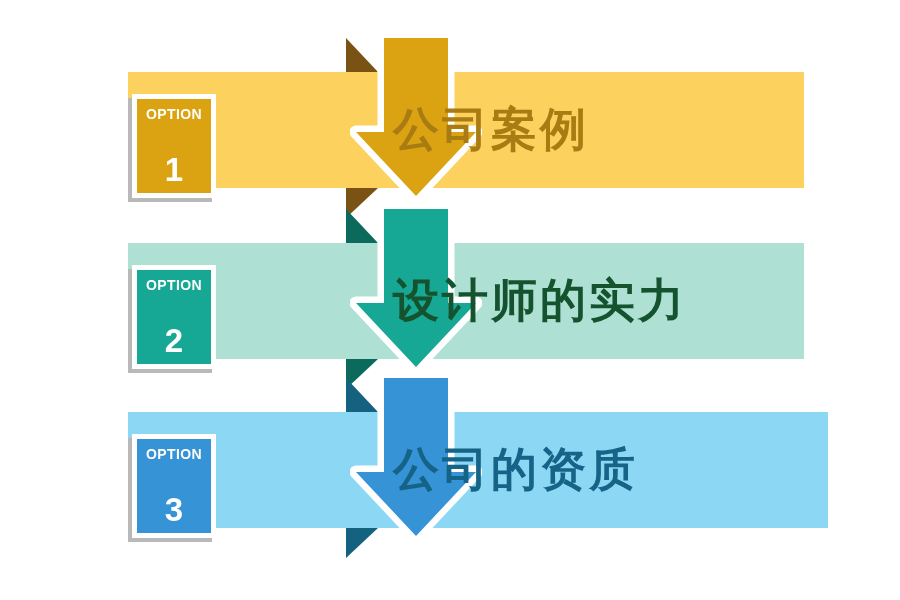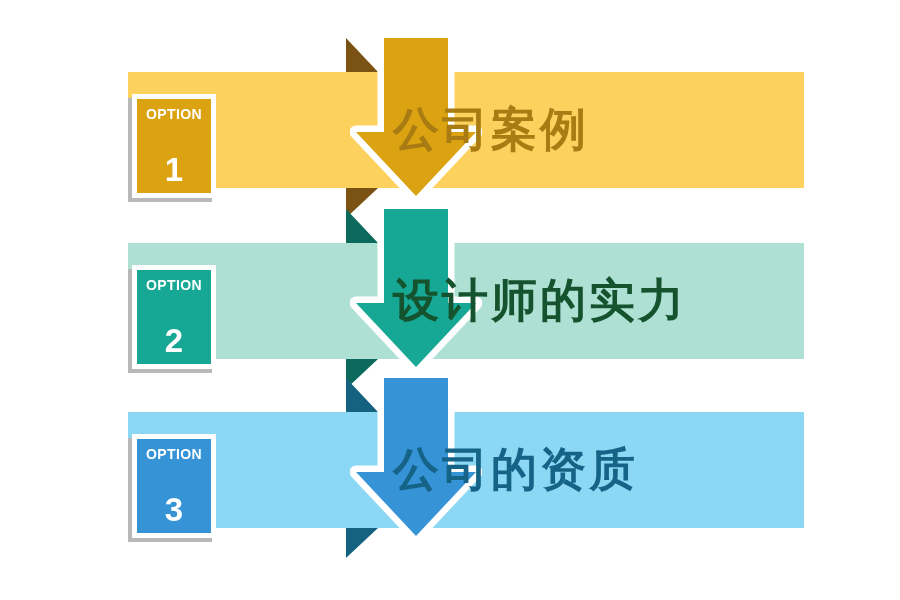--- a/index.html
+++ b/index.html
@@ -166,21 +166,21 @@
       <div class="card-wrap" style="top: 22px; width: 92px; height: 110px;">
         <div class="card-shadow"></div>
         <div class="card-white"></div>
         <div class="card-fill" style="background: rgb(22, 168, 148);">
           <div class="card-label">OPTION</div>
           <div class="card-number">2</div>
         </div>
       </div>
     </div>
     <div class="row" style="top: 412px;">
-      <div class="bar" style="background: rgb(140, 216, 244);">
+      <div class="bar" style="background: rgb(140, 216, 244); padding-left: 24px;">
         <div class="fold-top" style="border-bottom-color: rgb(20, 98, 127);"></div>
         <div class="fold-bottom" style="border-top-color: rgb(20, 98, 127);"></div>
         <div class="arrow"><svg width="132" height="184" viewBox="0 0 132 184">
             <g>
               <path d="M34 2 L98 2 L98 96 L126 96 L66 160 L6 96 L34 96 Z" fill="none" stroke="#ffffff" stroke-width="13" stroke-linejoin="round" stroke-linecap="round"></path>
               <path d="M34 2 L98 2 L98 96 L126 96 L66 160 L6 96 L34 96 Z" fill="#3593d6"></path>
             </g>
           </svg></div>
         <div class="heading" style="left: 265px; color: rgb(21, 99, 135);">公司的资质</div>
       </div>

